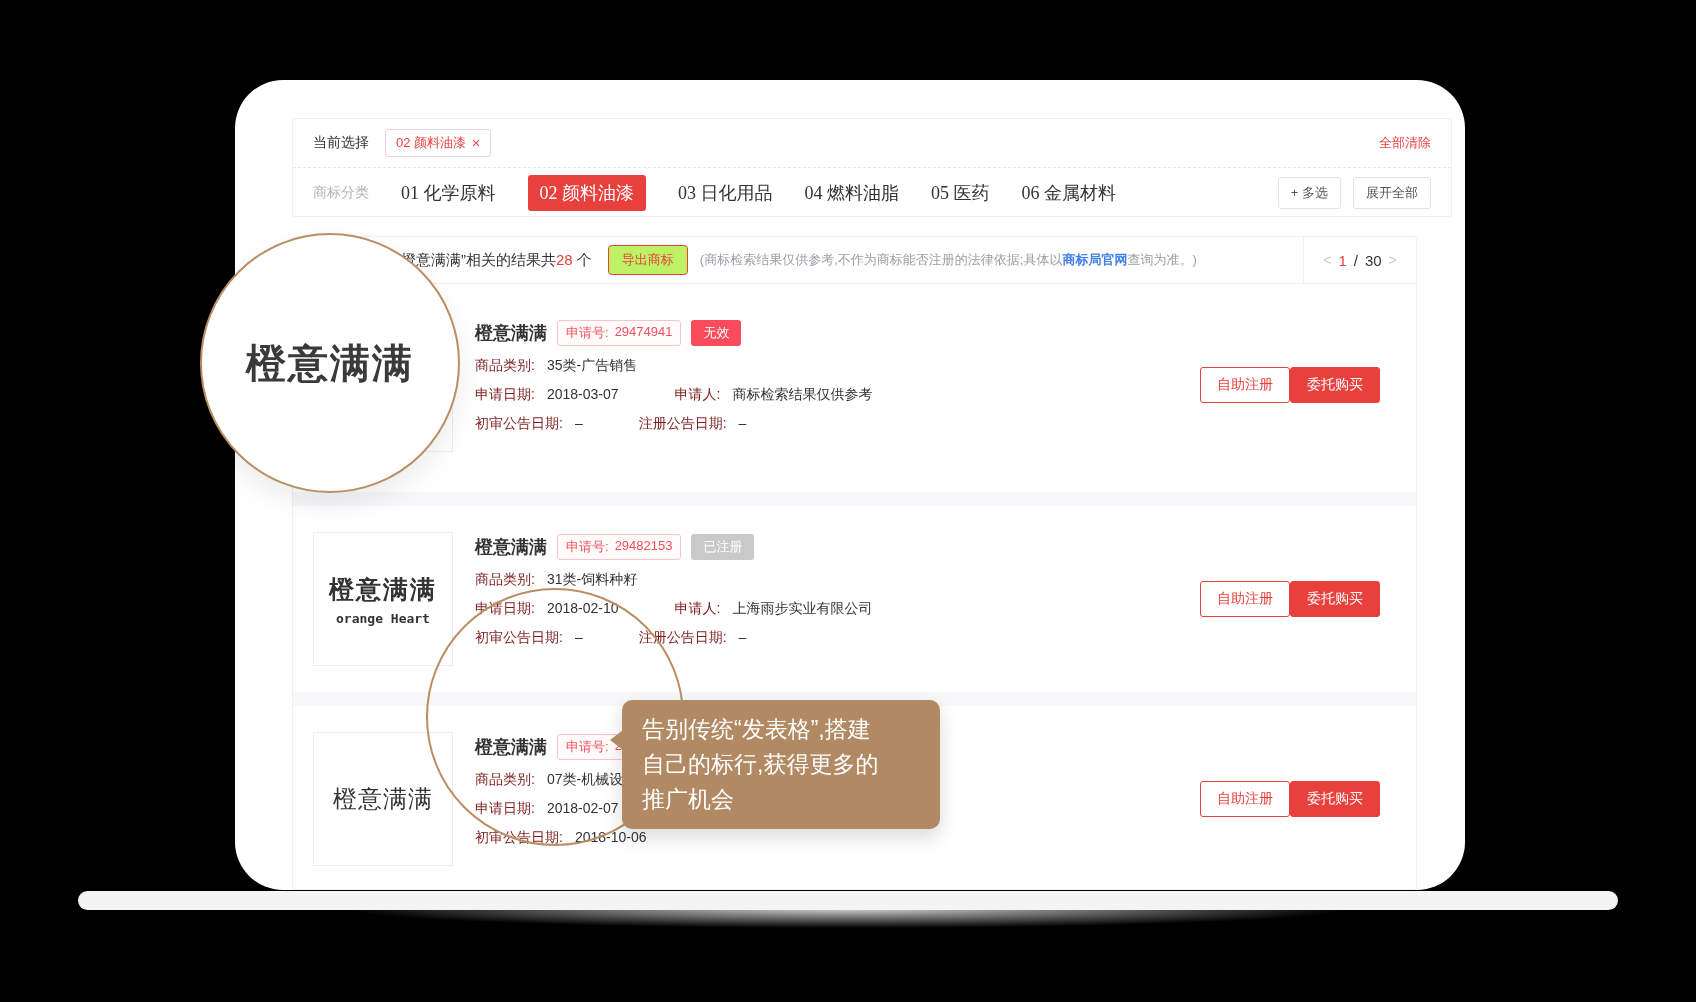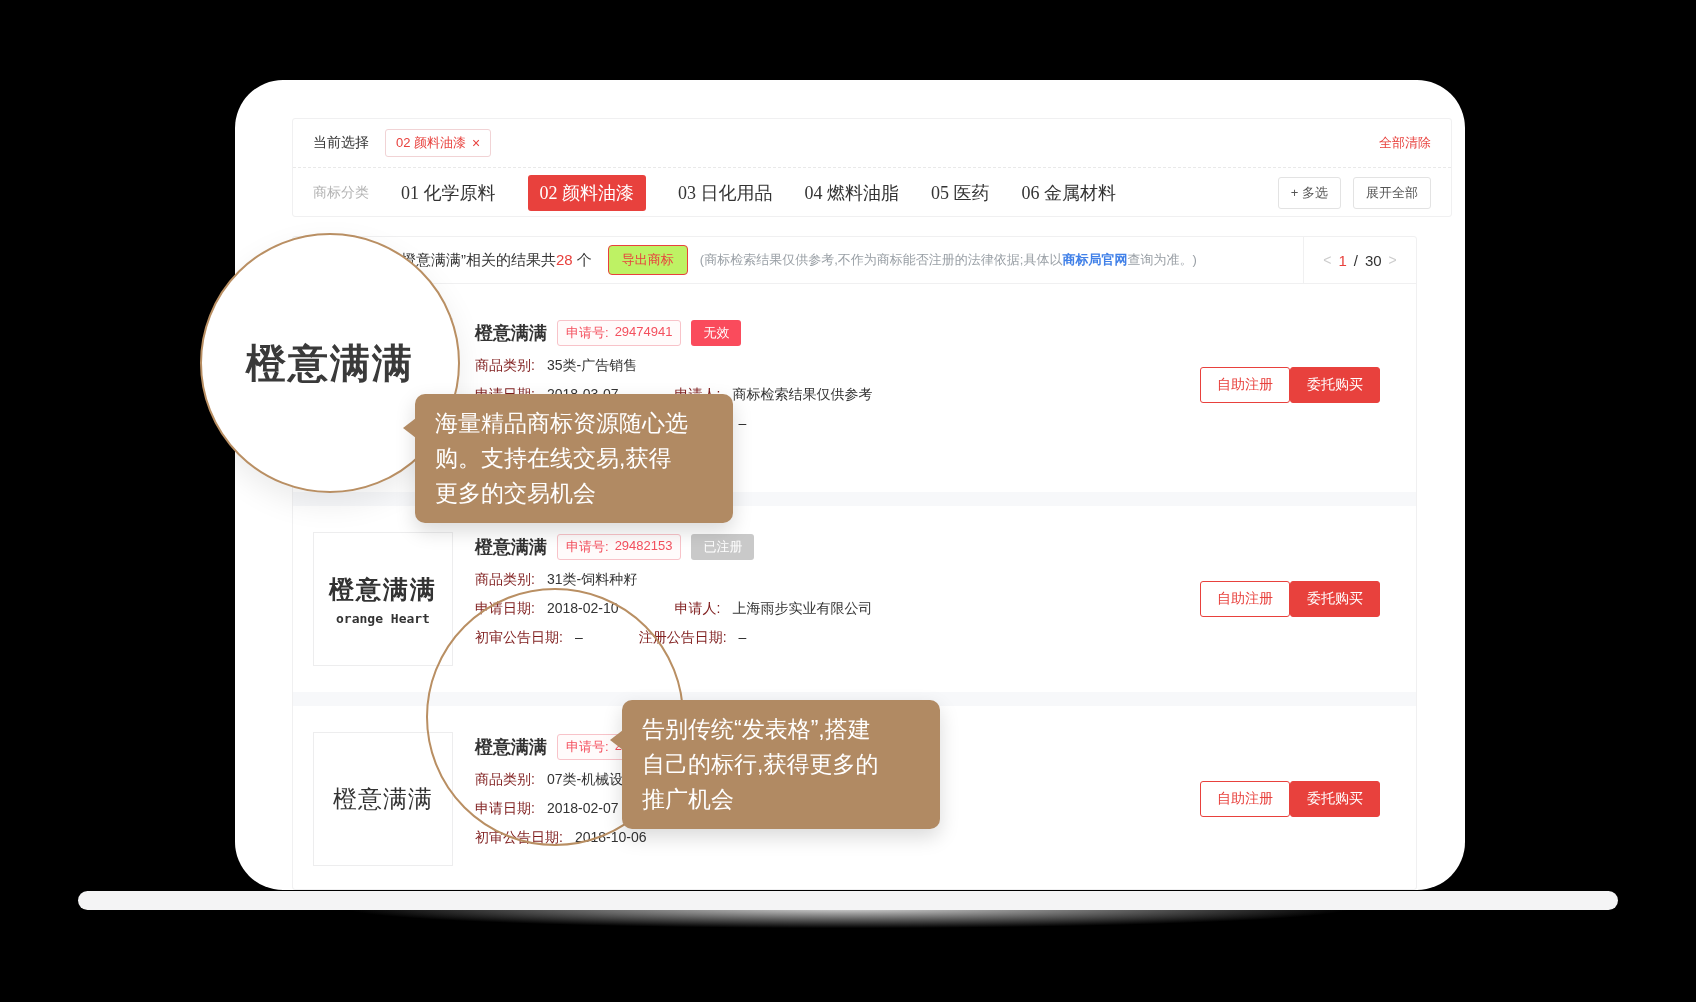--- a/index.html
+++ b/index.html
@@ -253,19 +253,16 @@
         <button class="btn solid">委托购买</button>
       </div>
     </div>
   </div>
 
   <div class="circle circle2"></div>
   <div class="circle circle1">
     <span class="mag-text">橙意满满</span>
   </div>
 
-  <div class="tooltip tooltip1">海量精品商标资源随心选
-购。支持在线交易,获得
-更多的交易机会</div>
   <div class="tooltip tooltip2">告别传统“发表格”,搭建
 自己的标行,获得更多的
 推广机会</div>
 </div>
 
 </body></html>

